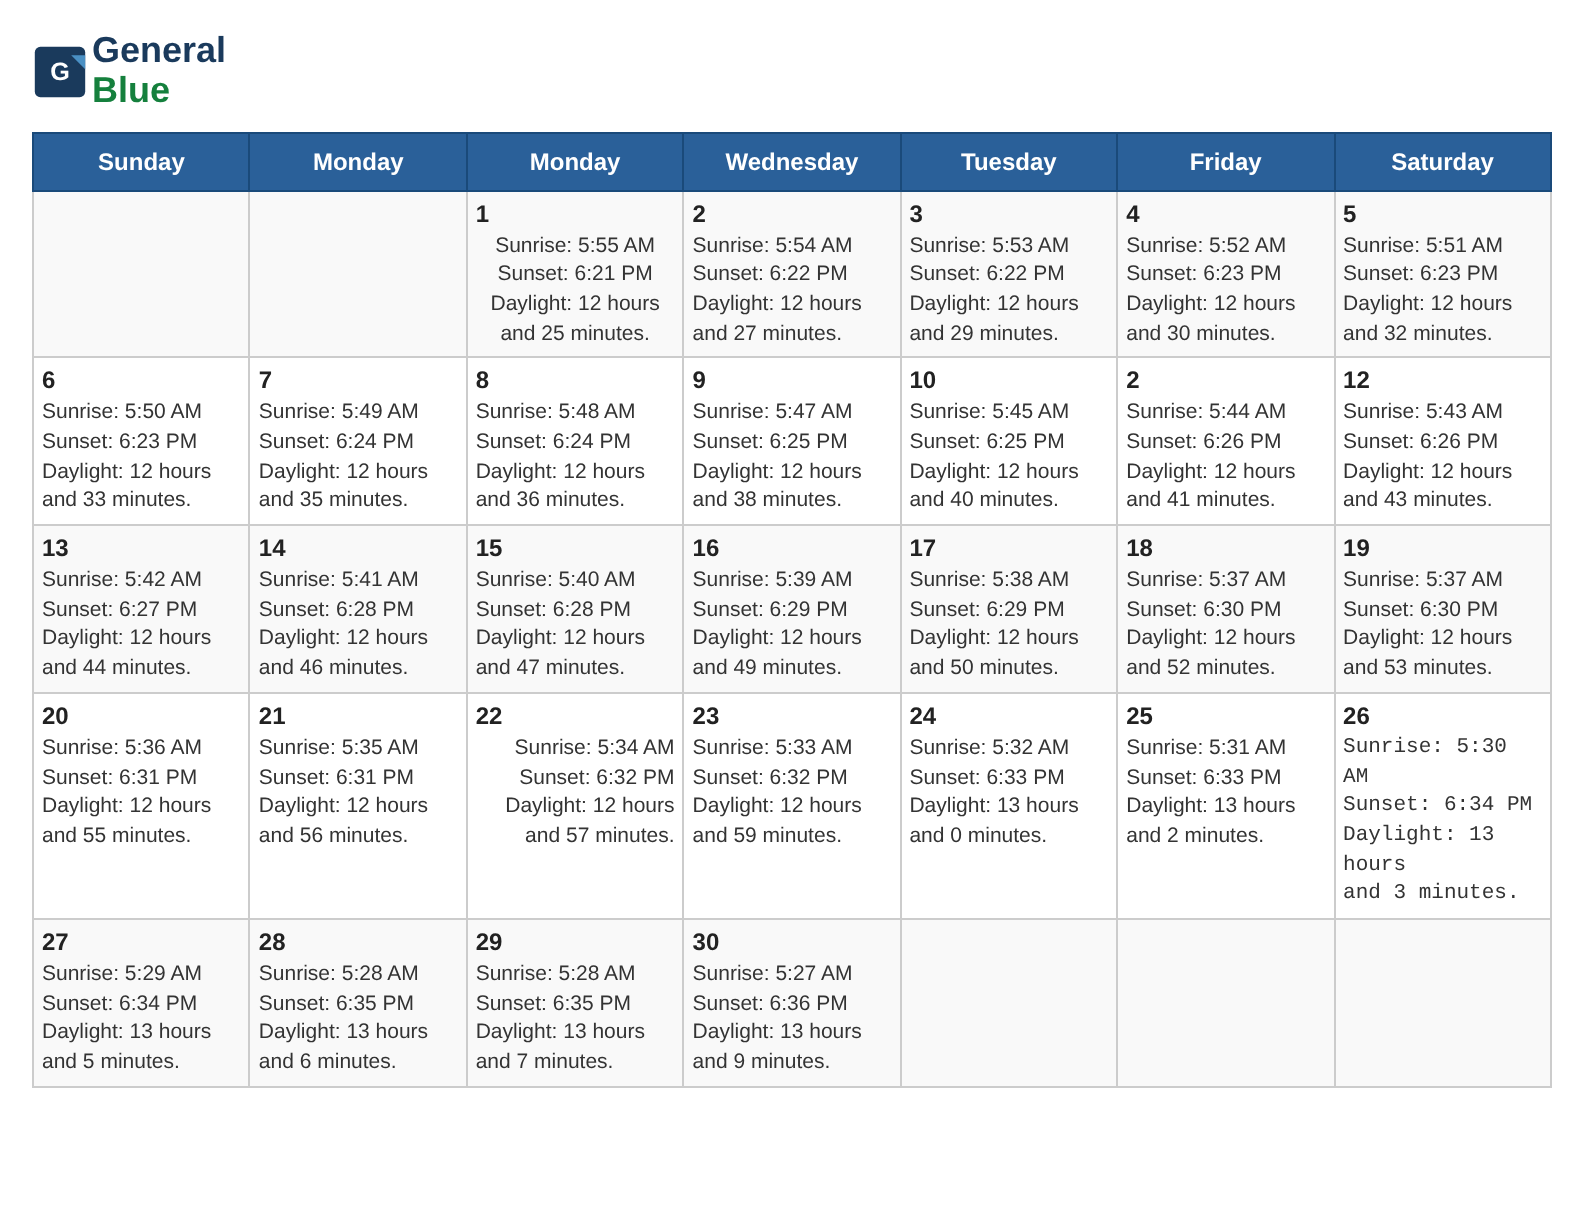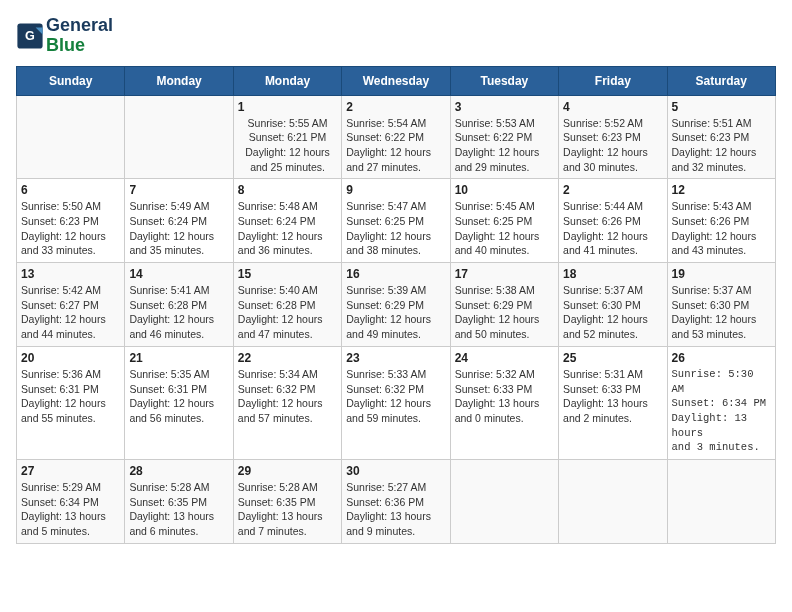--- a/index.html
+++ b/index.html
@@ -272,21 +272,21 @@
         </td>
         <td>
           <span class="day-num">21</span>
           <div class="day-info" style="white-space: pre-line;">Sunrise: 5:35 AM
 Sunset: 6:31 PM
 Daylight: 12 hours
 and 56 minutes.</div>
         </td>
         <td>
           <span class="day-num">22</span>
-          <div class="day-info" style="white-space: pre-line;">Sunrise: 5:34 AM
+          <div class="day-info" style="white-space: pre-line; text-align: right;">Sunrise: 5:34 AM
 Sunset: 6:32 PM
 Daylight: 12 hours
 and 57 minutes.</div>
         </td>
         <td>
           <span class="day-num">23</span>
           <div class="day-info" style="white-space: pre-line;">Sunrise: 5:33 AM
 Sunset: 6:32 PM
 Daylight: 12 hours
 and 59 minutes.</div>

